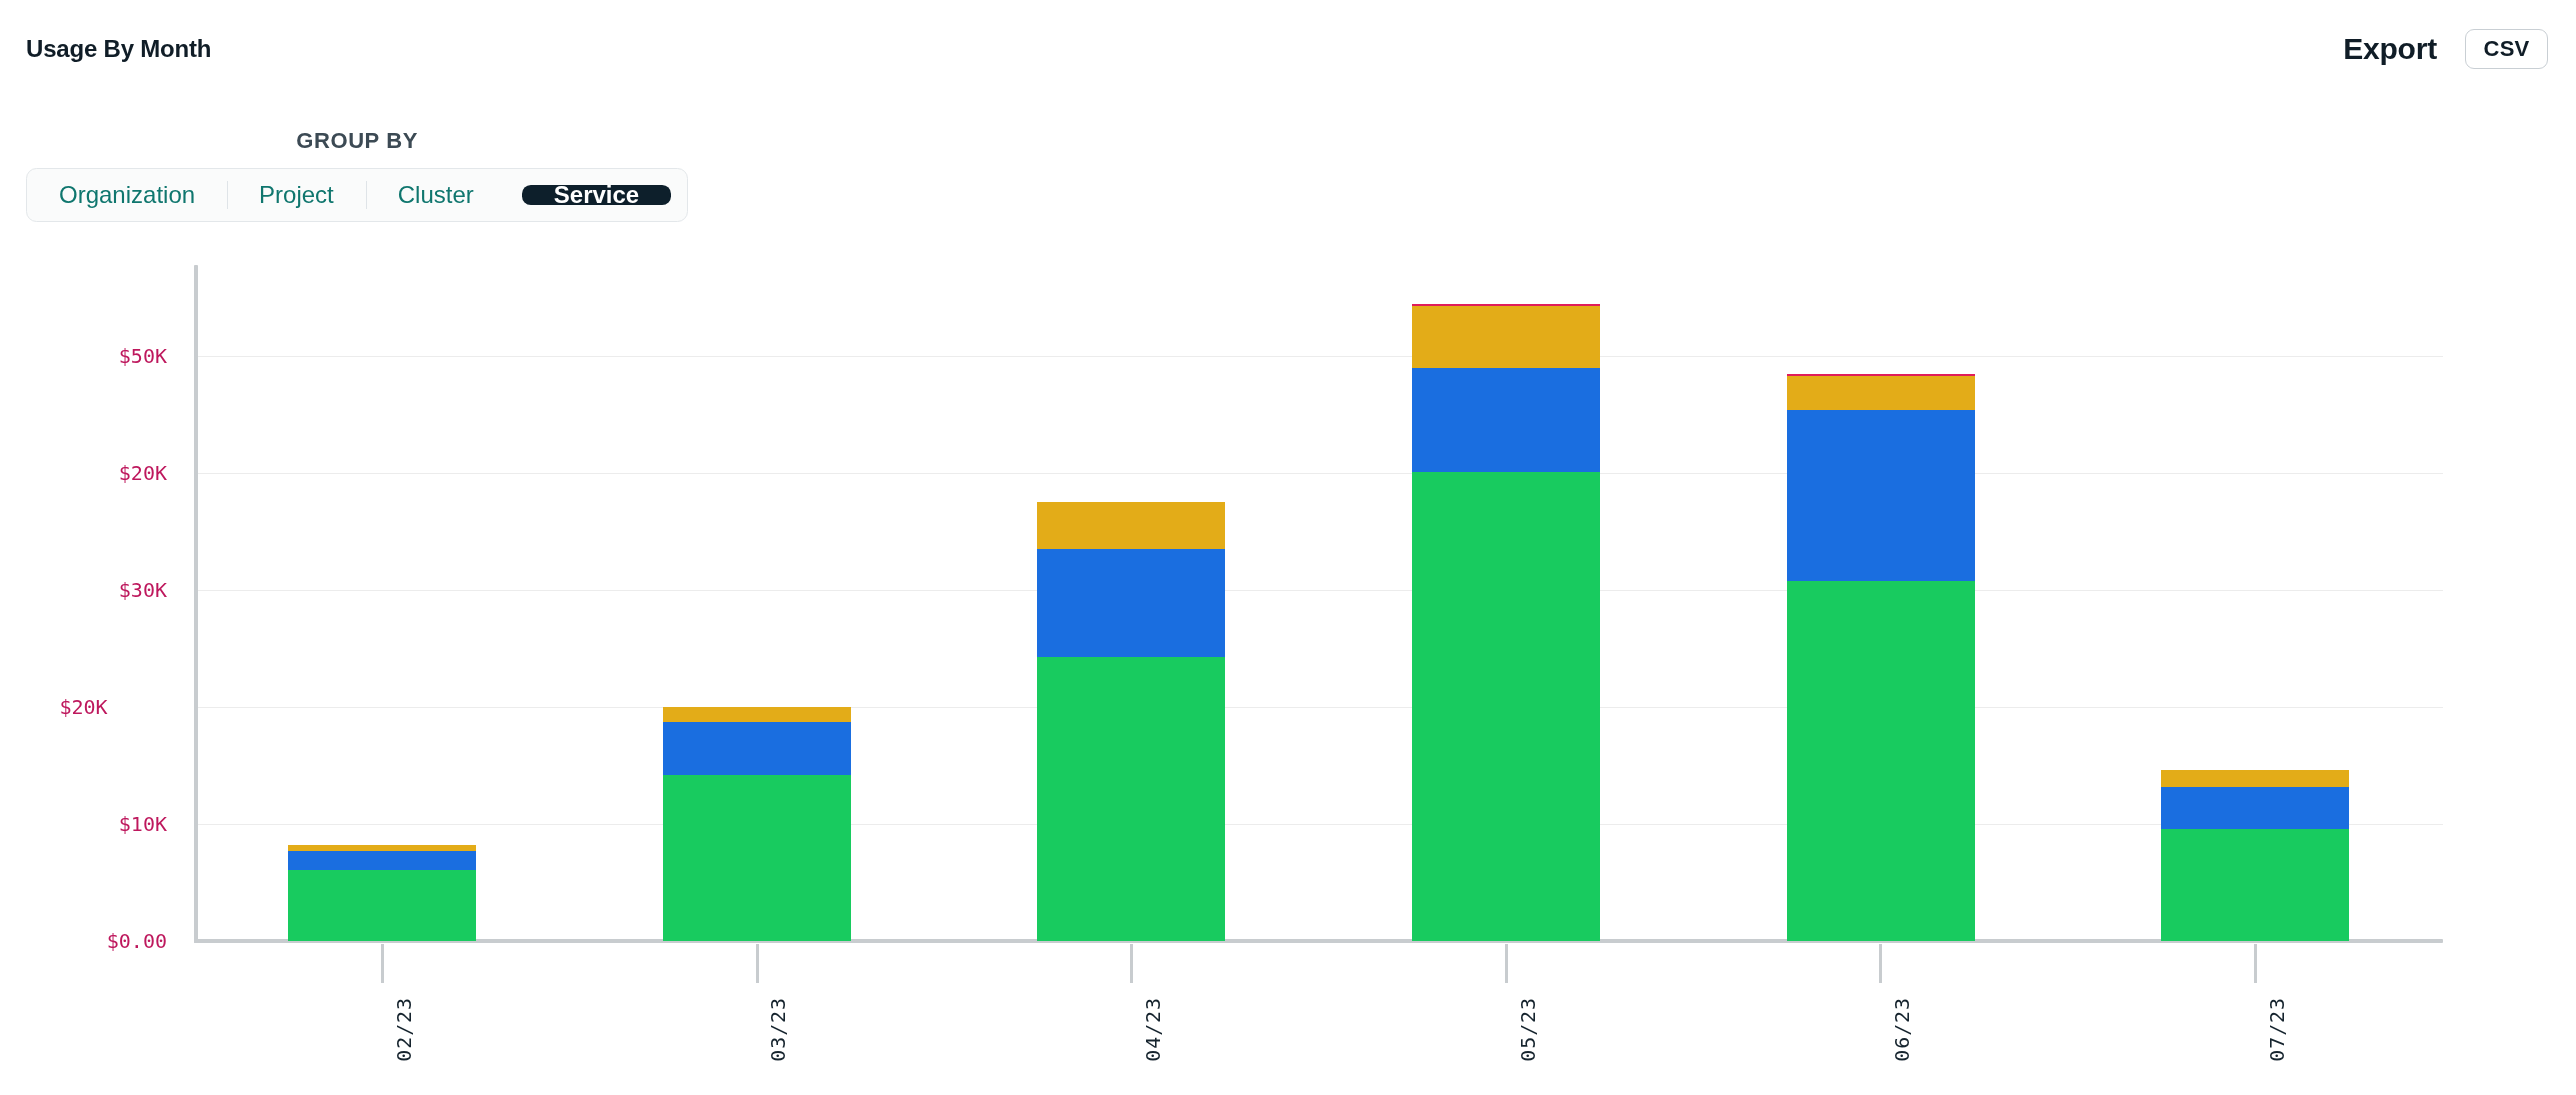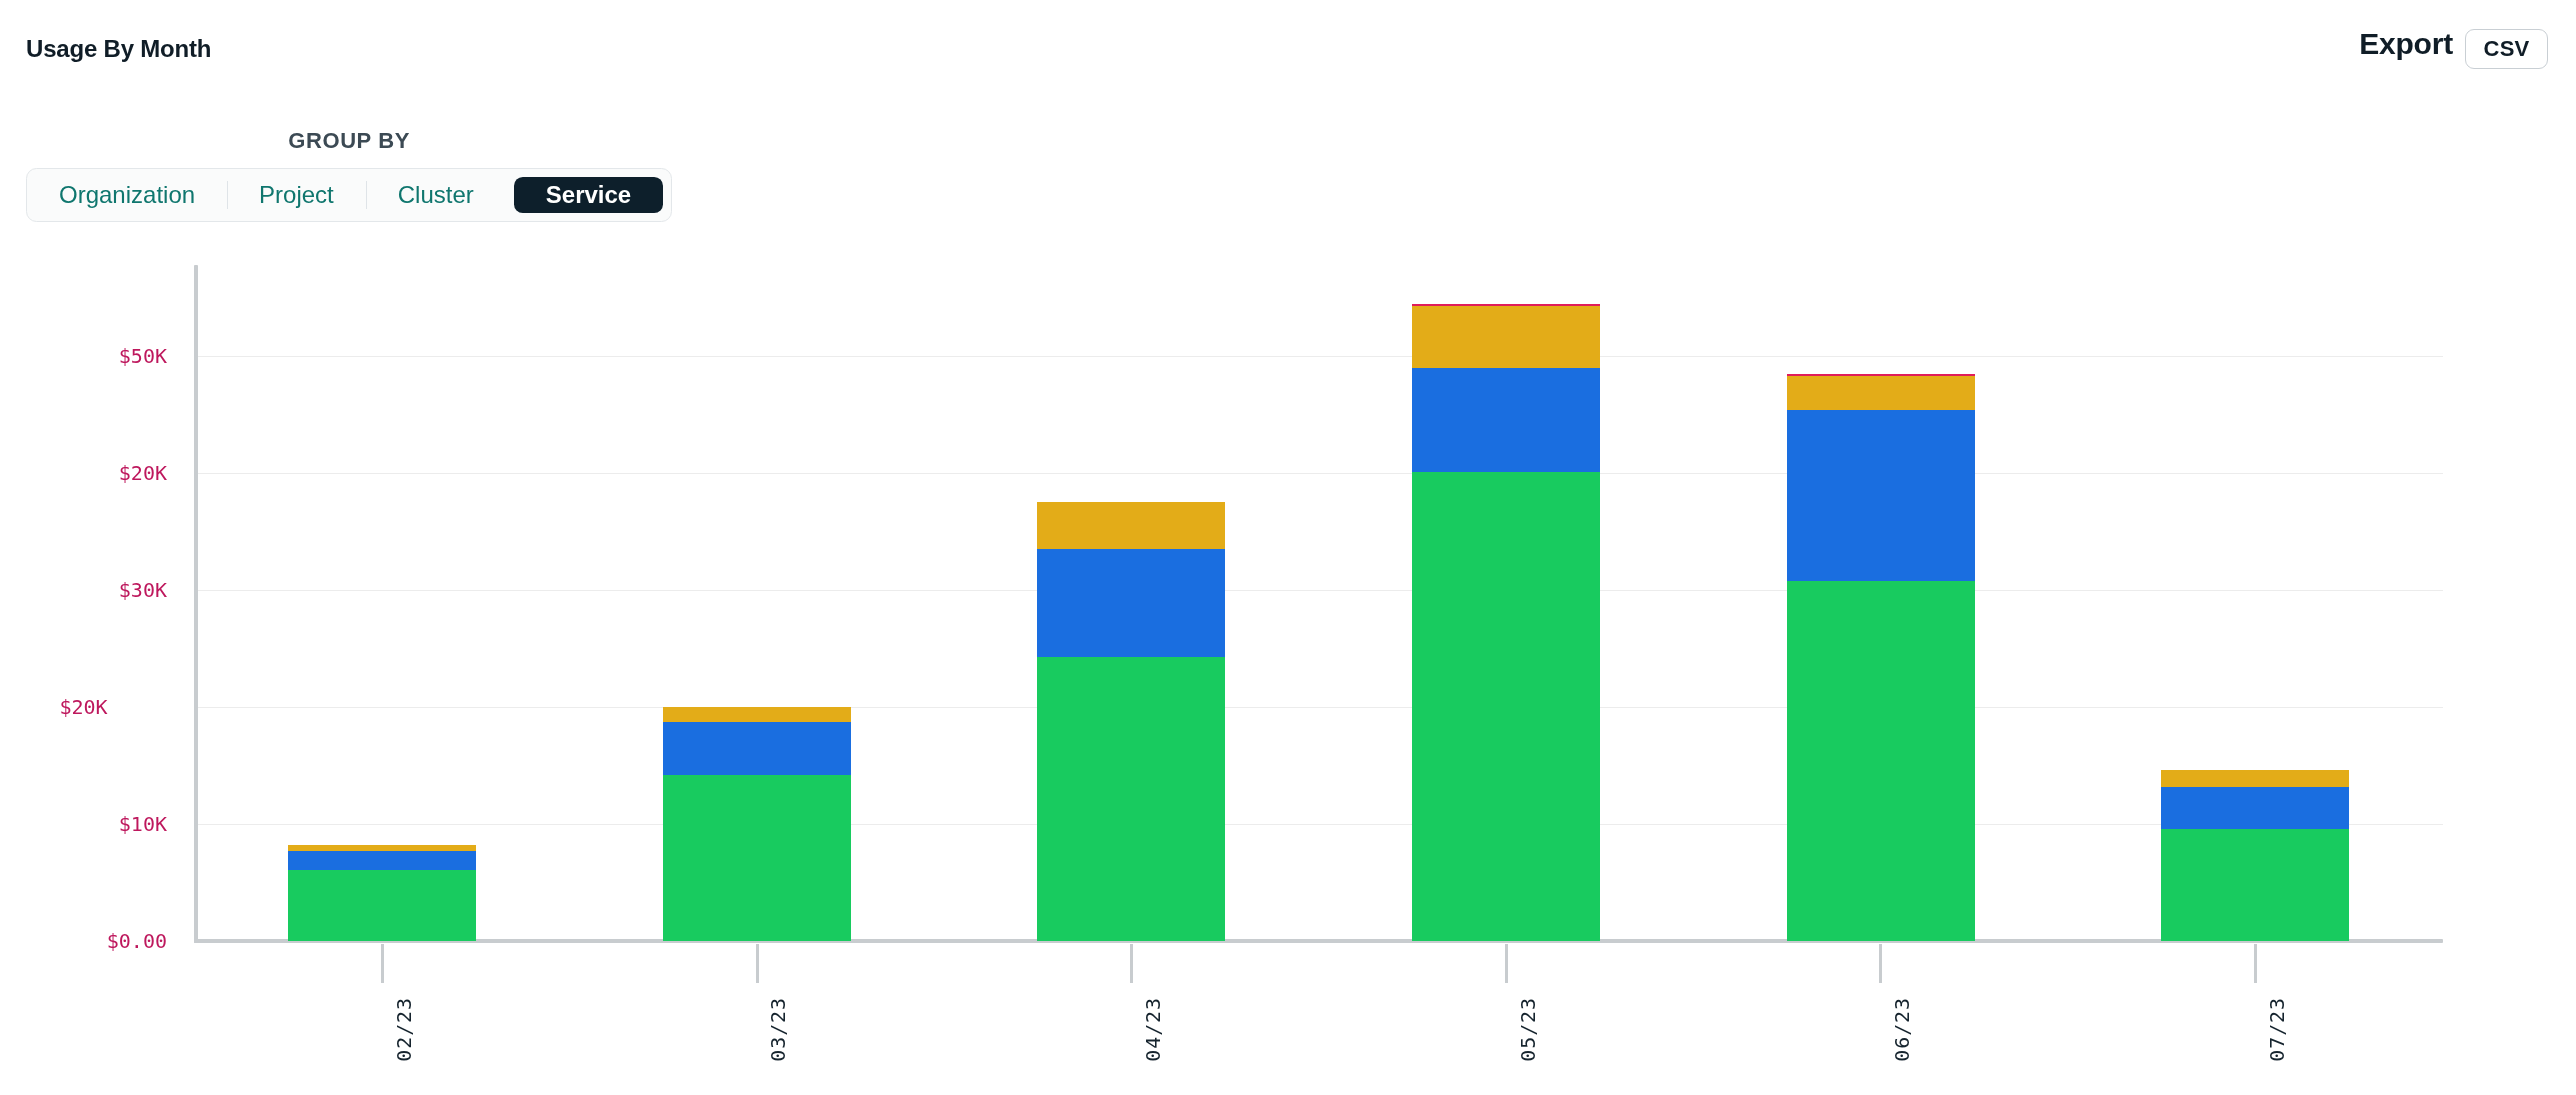--- a/index.html
+++ b/index.html
@@ -28,21 +28,21 @@
   }
   .page-title {
     font-size: 24px;
     font-weight: 700;
     letter-spacing: -0.2px;
     color: #101d27;
     line-height: 1;
     white-space: nowrap;
   }
   .export-group {
-    display: flex; align-items: flex-start; gap: 12px;
+    display: flex; align-items: center; gap: 28px;
   }
   .export-label {
     font-size: 30px;
     font-weight: 700;
     letter-spacing: -0.2px;
     color: #101d27;
     line-height: 1;
     white-space: nowrap;
   }
   .csv-button {
@@ -102,21 +102,21 @@
     position: absolute;
     left: 0; top: 12.3px; bottom: 12.3px;
     width: 1.3px;
     background: #dfe4e8;
   }
   .seg-item.active {
     background: #0d1f2b;
     color: #ffffff;
     font-weight: 600;
     border-radius: 8.8px;
-    margin: 8px;
+    margin: 16px;
   }
   .seg-item.active::before { display: none; }
 
   
   .chart {
     position: absolute;
     left: 0; top: 0;
     width: 2576px; height: 1096px;
     pointer-events: none;
   }

